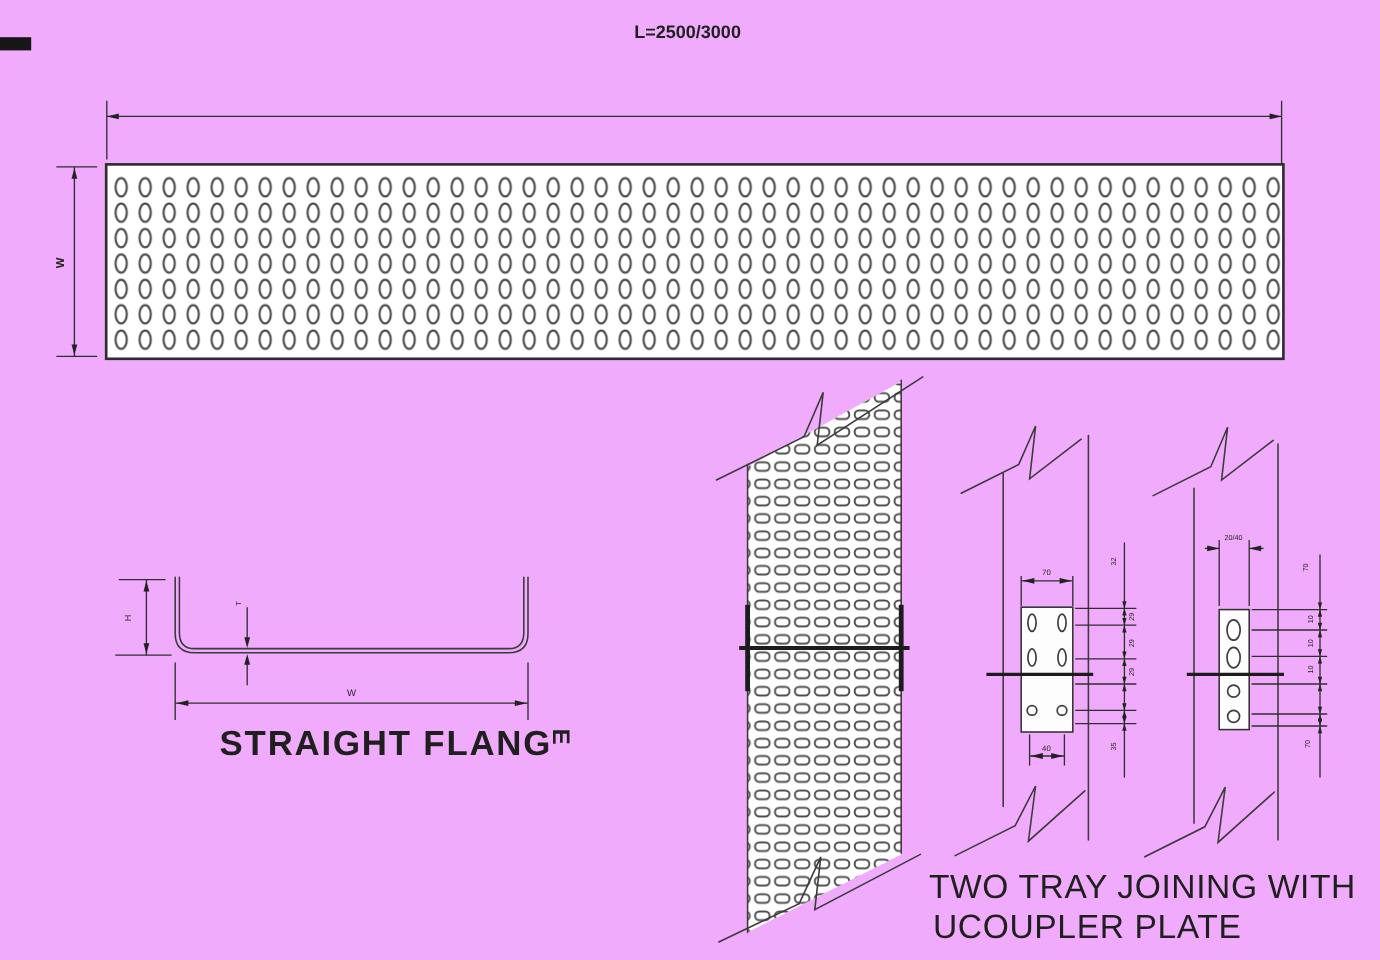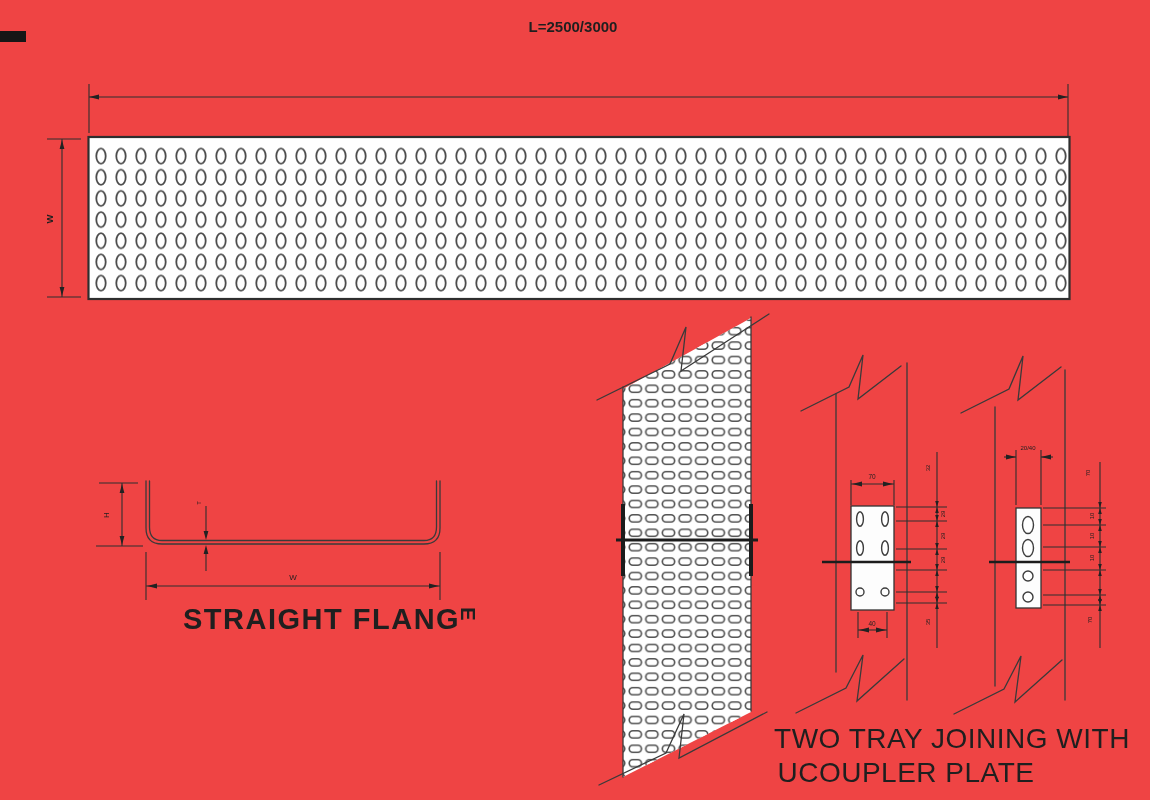--- a/index.html
+++ b/index.html
@@ -1,16 +1,16 @@
 <!DOCTYPE html>
 <html><head>
 <meta charset="utf-8">
 <style>
   html,body{margin:0;padding:0;background:#ffffff;}
-  .stage{position:relative;width:1150px;height:800px;background:#ef4444;overflow:hidden;}
+  .stage{position:relative;width:1150px;height:800px;background:#f0abfc;overflow:hidden;}
   svg{display:block;}
   .ln    {stroke:#3a3a3a;stroke-width:1.3;fill:none;stroke-linecap:round;}
   .edge  {stroke:#2e2e2e;stroke-width:2.2;fill:#ffffff;}
   .dim   {stroke:#2f2f2f;stroke-width:1.1;fill:none;}
   .thick {stroke:#1c1c1c;stroke-width:3.2;fill:none;}
   .bar   {stroke:#1c1c1c;stroke-width:4;fill:none;}
   .jline {stroke:#1c1c1c;stroke-width:2.6;fill:none;}
   .plate {fill:#fdfdfd;stroke:#333333;stroke-width:1.3;}
   .hole  {fill:#ffffff;stroke:#3d3d3d;stroke-width:1.4;}
   .arr   {fill:#222222;stroke:none;}

